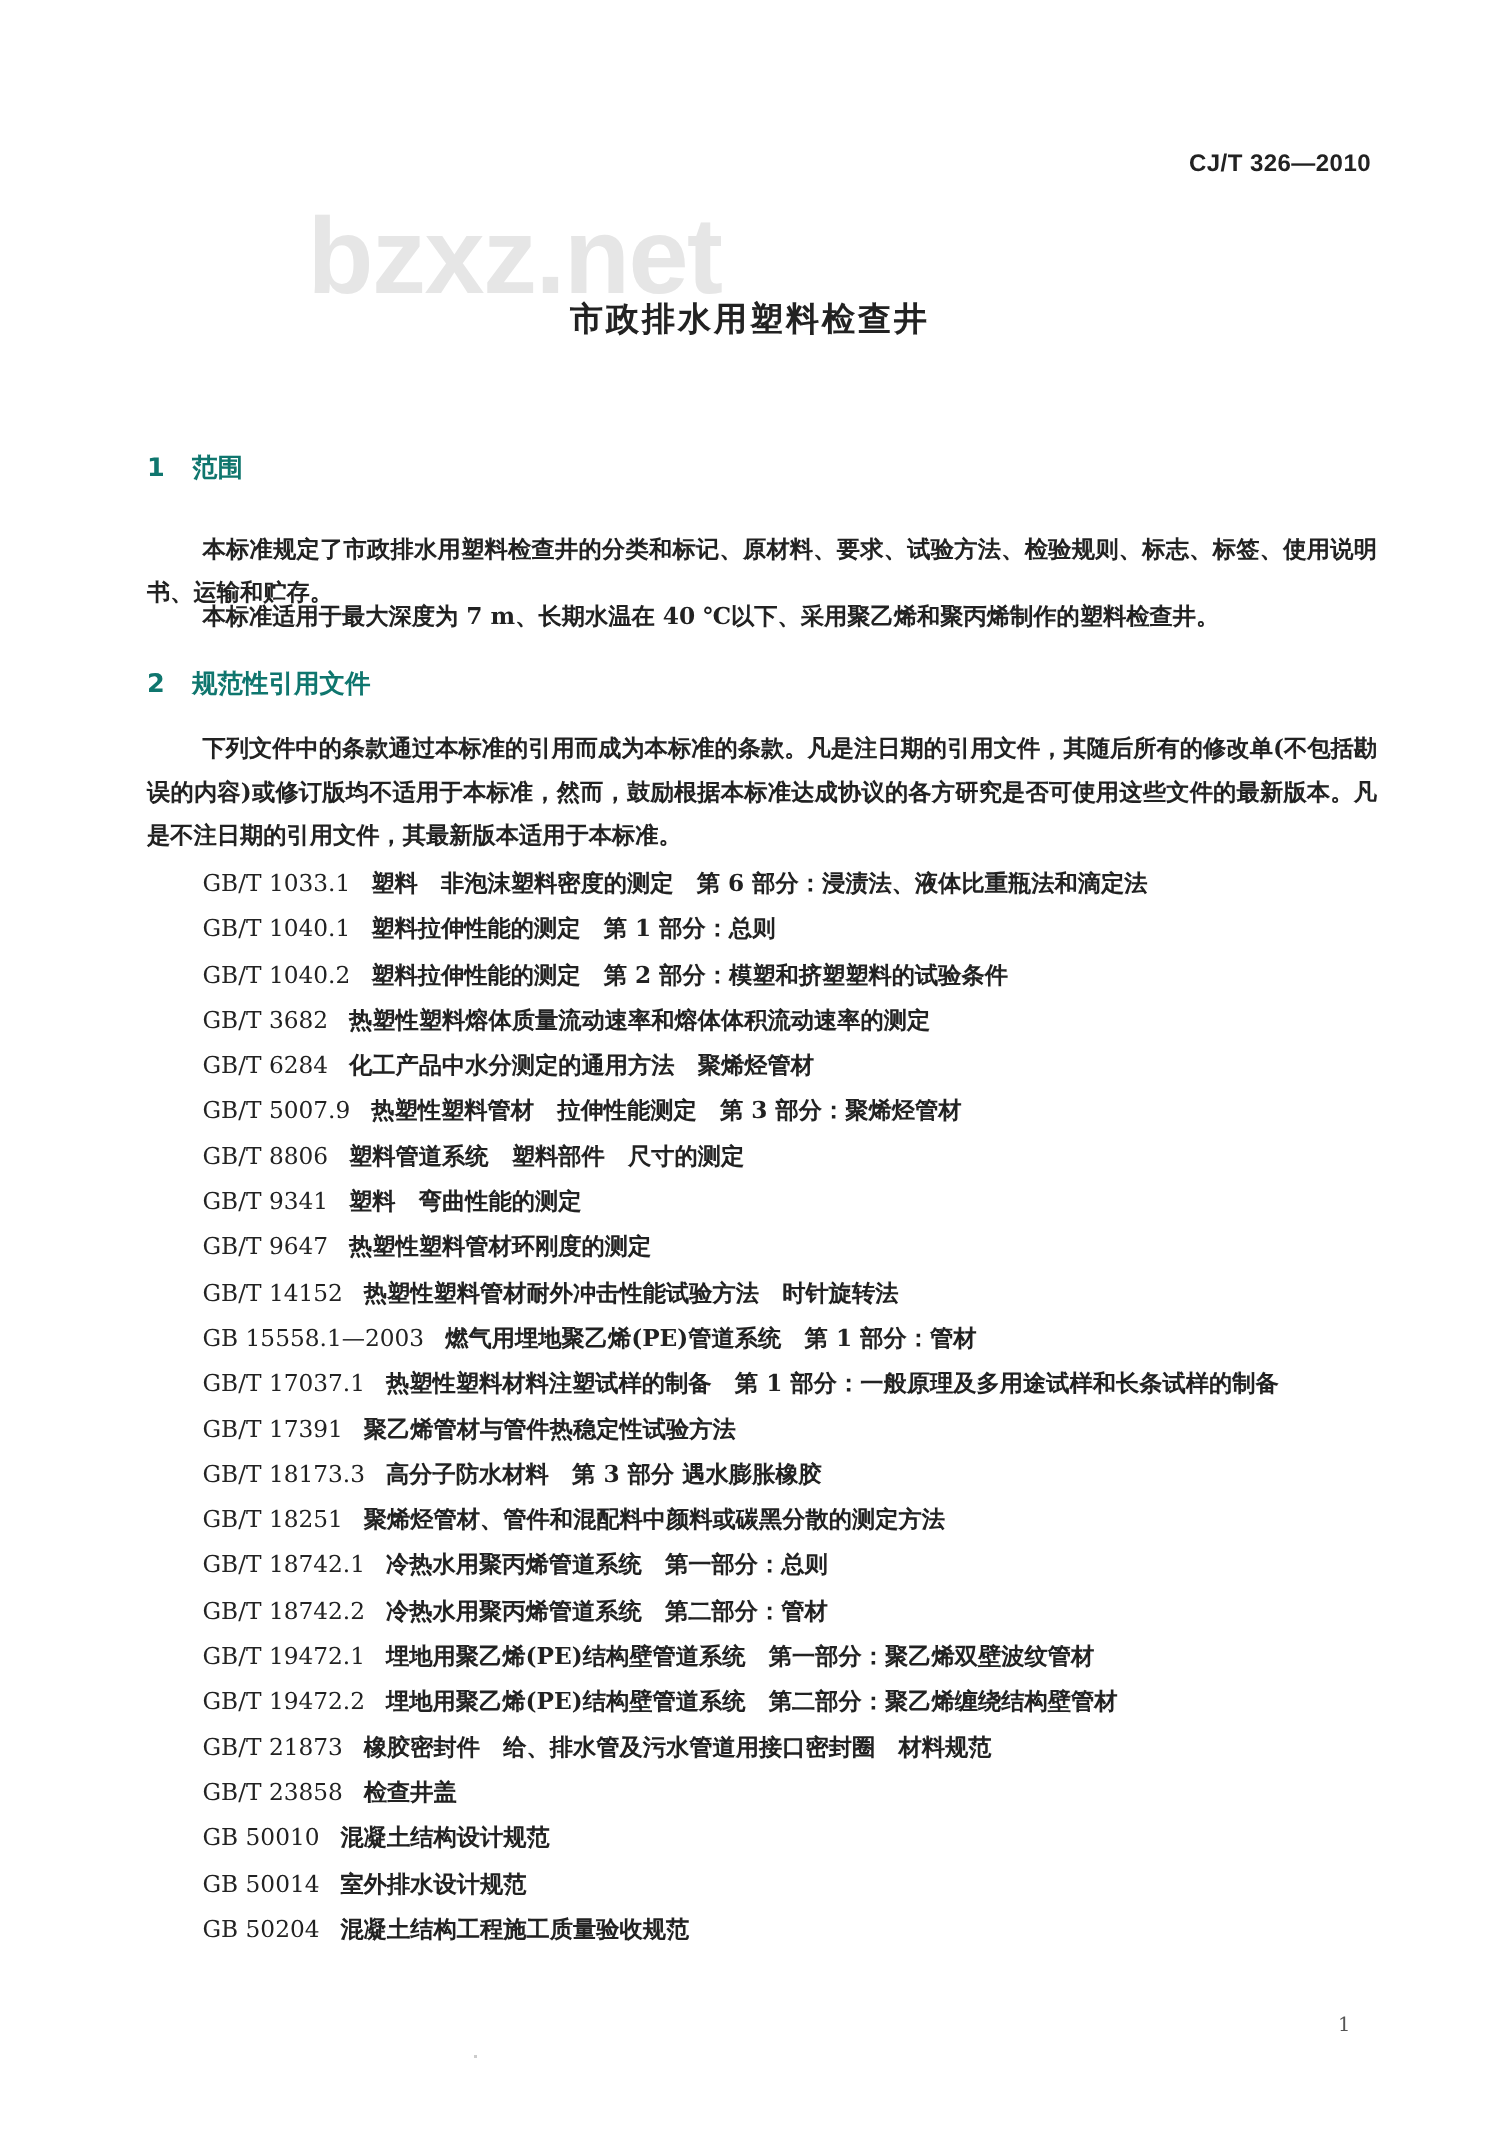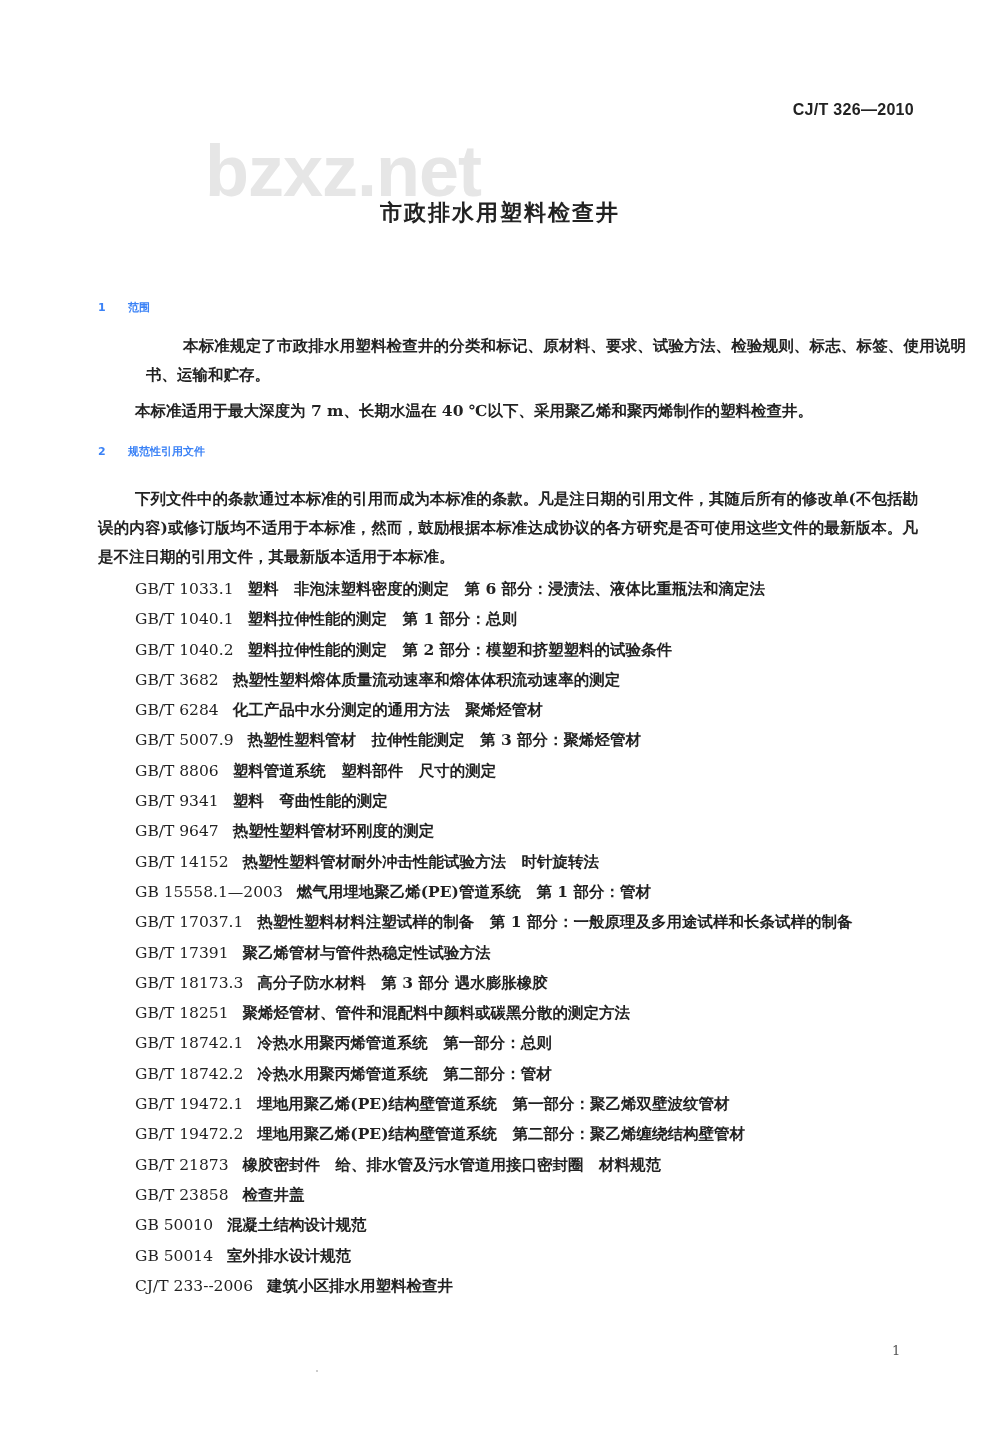--- a/index.html
+++ b/index.html
@@ -20,21 +20,21 @@
       line-height: 1;
     }
     .doc-title {
       position: absolute; left: 0; width: 1000px; top: 198px; text-align: center;
       font-family: Liberation Mono, monospace;
       font-weight: bold; font-size: 22px; letter-spacing: 2px; color: #222;
     }
     .sec-head {
       position: absolute; left: 98px;
       font-family: "DejaVu Sans", "Liberation Sans", sans-serif;
-      font-weight: bold; font-size: 11px; color: #3b82f6;
+      font-weight: bold; font-size: 17px; color: #0f766e;
     }
     .sec-head .num { display: inline-block; width: 30px; }
     .para {
       position: absolute; left: 98px; width: 820px;
       font-size: 15.5px; line-height: 29px; text-indent: 37px;
       font-weight: bold; color: #222; text-align: justify;
     }
     .refs { position: absolute; left: 98px; top: 574px; width: 820px; }
     .ref {
       font-size: 15.5px; line-height: 29.3px; font-weight: bold; color: #222;
@@ -50,21 +50,21 @@
 </head>
 <body>
 
 <div class="std-code">CJ/T 326—2010</div>
 <div class="watermark">bzxz.net</div>
 <div class="doc-title">市政排水用塑料检查井</div>
 
 <div class="sec-head" style="top:300px;">
   <span class="num">1</span><span>范围</span>
 </div>
-<div class="para" style="top:331px;margin-left:48px;">本标准规定了市政排水用塑料检查井的分类和标记、原材料、要求、试验方法、检验规则、标志、标签、使用说明书、运输和贮存。</div>
+<div class="para" style="top:351px;">本标准规定了市政排水用塑料检查井的分类和标记、原材料、要求、试验方法、检验规则、标志、标签、使用说明书、运输和贮存。</div>
 <div class="para" style="top:396px;">本标准适用于最大深度为 7 m、长期水温在 40 ℃以下、采用聚乙烯和聚丙烯制作的塑料检查井。</div>
 
 <div class="sec-head" style="top:444px;">
   <span class="num">2</span><span>规范性引用文件</span>
 </div>
 <div class="para" style="top:484px;">下列文件中的条款通过本标准的引用而成为本标准的条款。凡是注日期的引用文件，其随后所有的修改单(不包括勘误的内容)或修订版均不适用于本标准，然而，鼓励根据本标准达成协议的各方研究是否可使用这些文件的最新版本。凡是不注日期的引用文件，其最新版本适用于本标准。</div>
 
 <div class="refs">
   <div class="ref"><span class="code">GB/T 1033.1</span><span>塑料　非泡沫塑料密度的测定　第 6 部分：浸渍法、液体比重瓶法和滴定法</span></div>
   <div class="ref"><span class="code">GB/T 1040.1</span><span>塑料拉伸性能的测定　第 1 部分：总则</span></div>
@@ -82,17 +82,17 @@
   <div class="ref"><span class="code">GB/T 18173.3</span><span>高分子防水材料　第 3 部分 遇水膨胀橡胶</span></div>
   <div class="ref"><span class="code">GB/T 18251</span><span>聚烯烃管材、管件和混配料中颜料或碳黑分散的测定方法</span></div>
   <div class="ref"><span class="code">GB/T 18742.1</span><span>冷热水用聚丙烯管道系统　第一部分：总则</span></div>
   <div class="ref"><span class="code">GB/T 18742.2</span><span>冷热水用聚丙烯管道系统　第二部分：管材</span></div>
   <div class="ref"><span class="code">GB/T 19472.1</span><span>埋地用聚乙烯(PE)结构壁管道系统　第一部分：聚乙烯双壁波纹管材</span></div>
   <div class="ref"><span class="code">GB/T 19472.2</span><span>埋地用聚乙烯(PE)结构壁管道系统　第二部分：聚乙烯缠绕结构壁管材</span></div>
   <div class="ref"><span class="code">GB/T 21873</span><span>橡胶密封件　给、排水管及污水管道用接口密封圈　材料规范</span></div>
   <div class="ref"><span class="code">GB/T 23858</span><span>检查井盖</span></div>
   <div class="ref"><span class="code">GB 50010</span><span>混凝土结构设计规范</span></div>
   <div class="ref"><span class="code">GB 50014</span><span>室外排水设计规范</span></div>
-  <div class="ref"><span class="code">CJ/T 233--2006</span><span>建筑小区排水用塑料检查井</span></div>
+  <div class="ref"><span class="code">GB 50204</span><span>混凝土结构工程施工质量验收规范</span></div>
 </div>
 
 <div class="page-num">1</div>
 <div class="dot"></div>
 
 </body></html>

